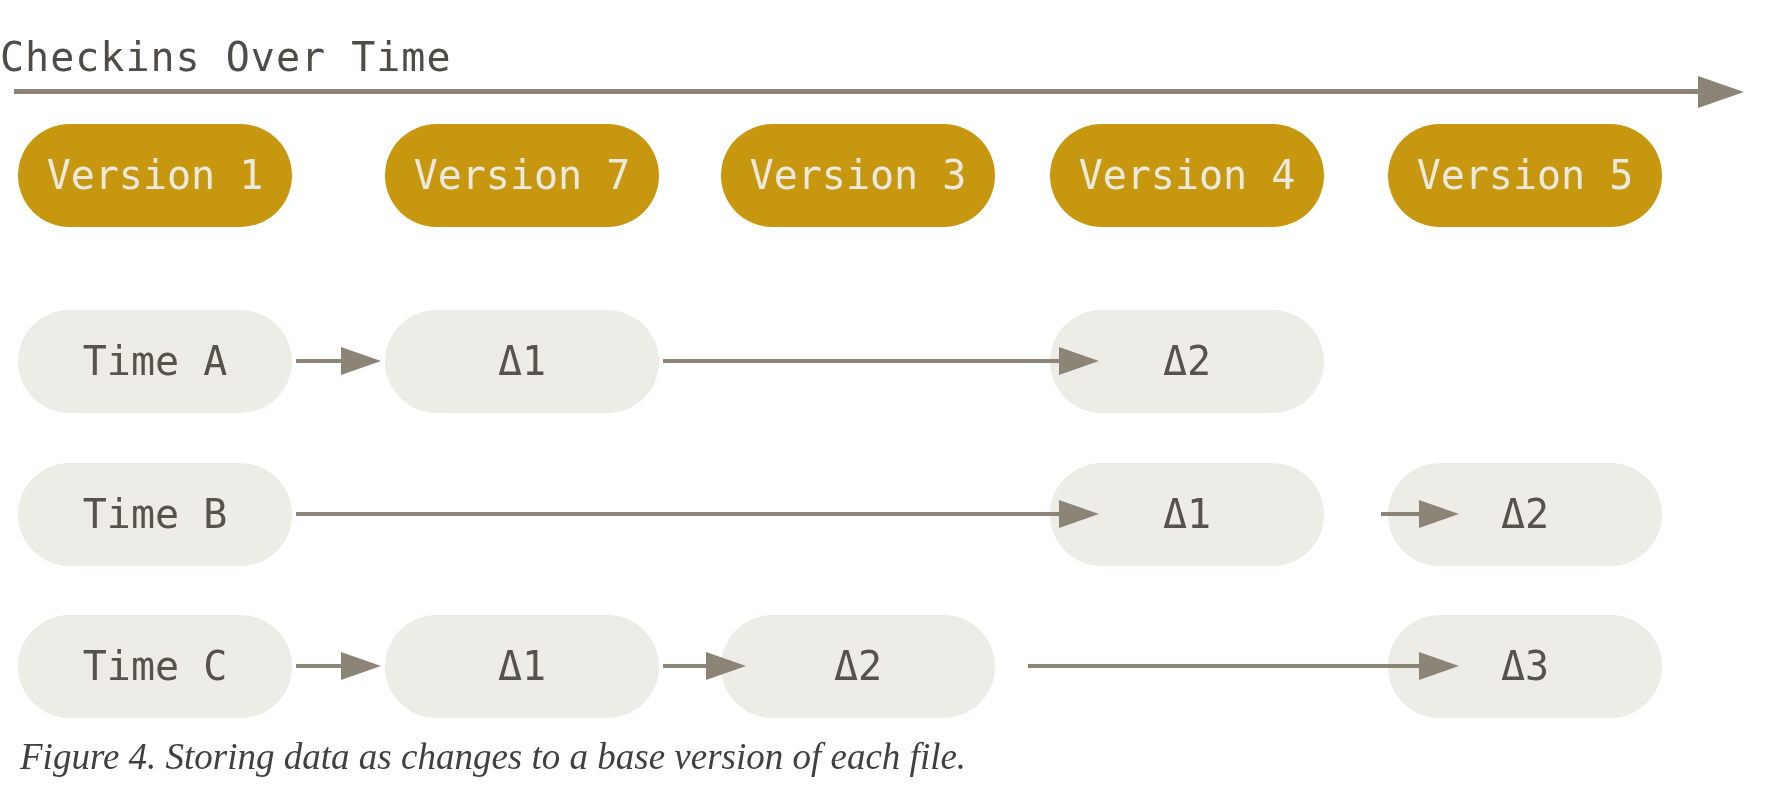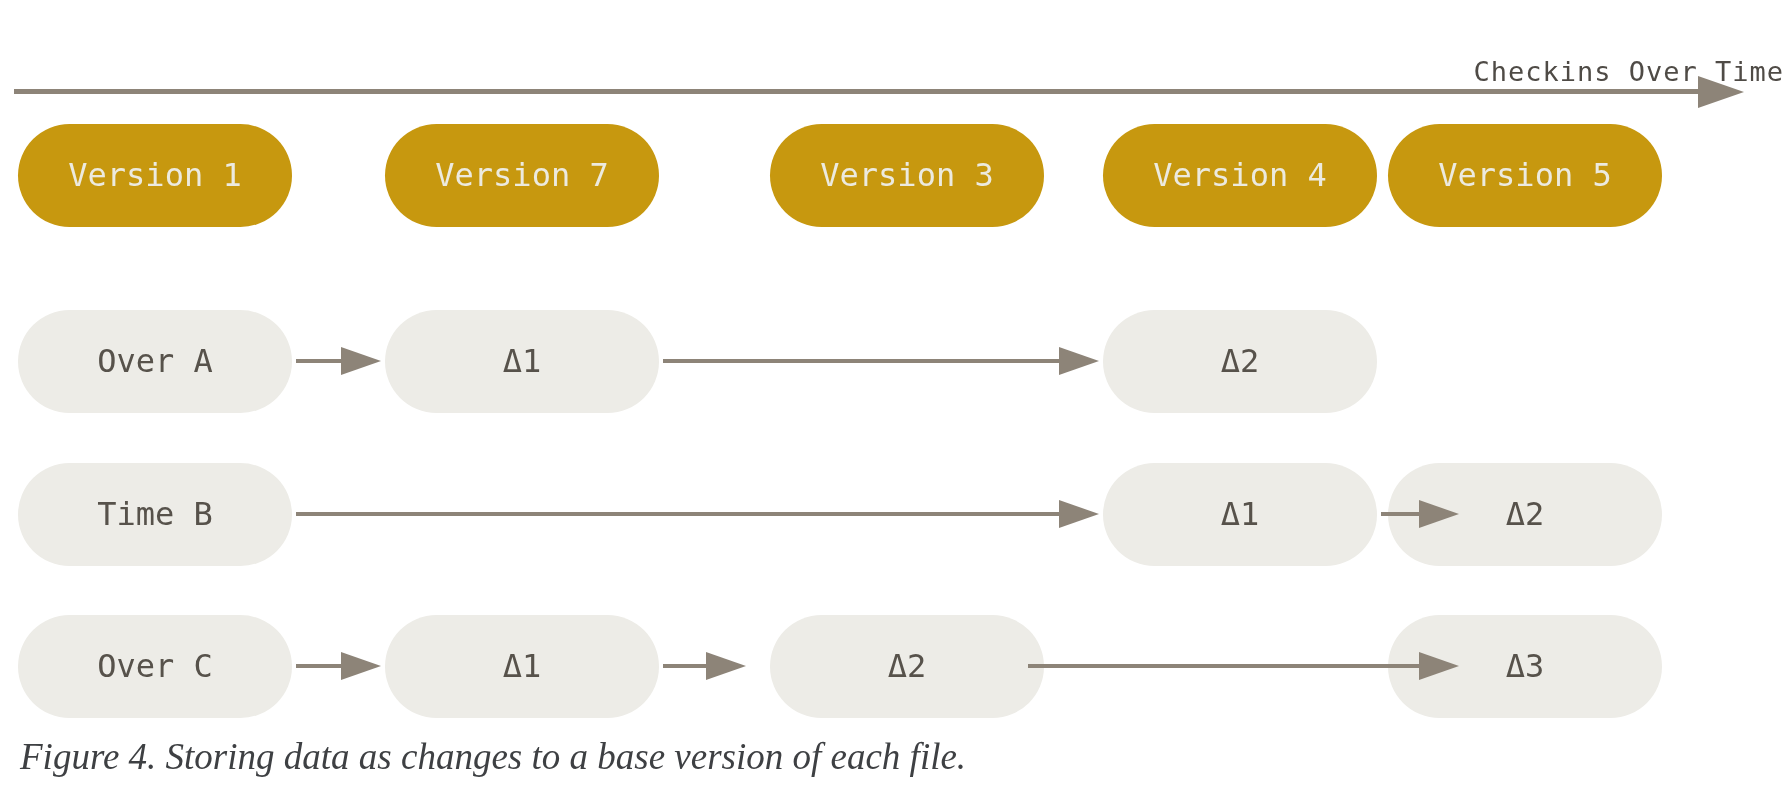--- a/index.html
+++ b/index.html
@@ -15,26 +15,25 @@
   html,body{margin:0;padding:0;background:var(--background);}
   .canvas{
     position:relative;
     width:1784px;height:808px;
     background:var(--background);
     overflow:hidden;
     font-family:"DejaVu Sans Mono","Liberation Mono",monospace;
   }
   .timeline-title{
     position:absolute;top:36px;left:0;width:100%;
-    text-align:right;
-    font-size:27px;line-height:42px;
+    text-align:left;
+    font-size:40px;line-height:42px;
     color:var(--title-text);
     letter-spacing:1px;
     white-space:pre;
-    margin-top:15px;
   }
   
   .arrow{
     position:absolute;height:4px;
     background:var(--arrow);
   }
   .arrow::after{
     content:"";position:absolute;left:100%;top:50%;
     transform:translateY(-50%);
     width:0;height:0;
@@ -47,29 +46,29 @@
     border-left-width:46px;
     border-top-width:16px;
     border-bottom-width:16px;
   }
   .pill{
     position:absolute;
     width:274px;height:103px;
     border-radius:52px;
     line-height:103px;
     text-align:center;
-    font-size:32px;
+    font-size:40px;
     white-space:pre;
   }
   .gold{background:var(--version-fill);color:var(--version-text);top:124px;}
   .lite{background:var(--node-fill);color:var(--node-text);}
   .row-a .lite{top:310px}
   .row-b .lite{top:463px}
   .row-c .lite{top:615px}
-  .c0{left:18px}.c1{left:385px}.c2{left:770px}.c3{left:1103px}.c4{left:1388px}
+  .c0{left:18px}.c1{left:385px}.c2{left:721px}.c3{left:1050px}.c4{left:1388px}
   .ay-a{top:359px}.ay-b{top:512px}.ay-c{top:664px}
   .figure-caption{
     position:absolute;left:20px;top:734px;
     font-family:"Liberation Serif","DejaVu Serif",serif;
     font-style:italic;
     font-size:37px;line-height:46px;
     color:var(--caption-text);
     text-align:center;
   }
 </style>
@@ -83,37 +82,37 @@
 
   <div>
     <div class="pill gold c0">Version 1</div>
     <div class="pill gold c1">Version 7</div>
     <div class="pill gold c2">Version 3</div>
     <div class="pill gold c3">Version 4</div>
     <div class="pill gold c4">Version 5</div>
   </div>
 
   <div class="row-a">
-    <div class="pill lite c0">Over A</div>
+    <div class="pill lite c0">Time A</div>
     <div class="pill lite c1">Δ1</div>
     <div class="pill lite c3">Δ2</div>
     <div class="arrow ay-a" style="left:296px;width:45px;"></div>
     <div class="arrow ay-a" style="left:663px;width:396px;"></div>
   </div>
 
   <div class="row-b">
     <div class="pill lite c0">Time B</div>
     <div class="pill lite c3">Δ1</div>
     <div class="pill lite c4">Δ2</div>
     <div class="arrow ay-b" style="left:296px;width:763px;"></div>
     <div class="arrow ay-b" style="left:1381px;width:38px;"></div>
   </div>
 
   <div class="row-c">
-    <div class="pill lite c0">Over C</div>
+    <div class="pill lite c0">Time C</div>
     <div class="pill lite c1">Δ1</div>
     <div class="pill lite c2">Δ2</div>
     <div class="pill lite c4">Δ3</div>
     <div class="arrow ay-c" style="left:296px;width:45px;"></div>
     <div class="arrow ay-c" style="left:663px;width:43px;"></div>
     <div class="arrow ay-c" style="left:1028px;width:391px;"></div>
   </div>
 
   <div class="figure-caption">Figure 4. Storing data as changes to a base version of each file.</div>
 

